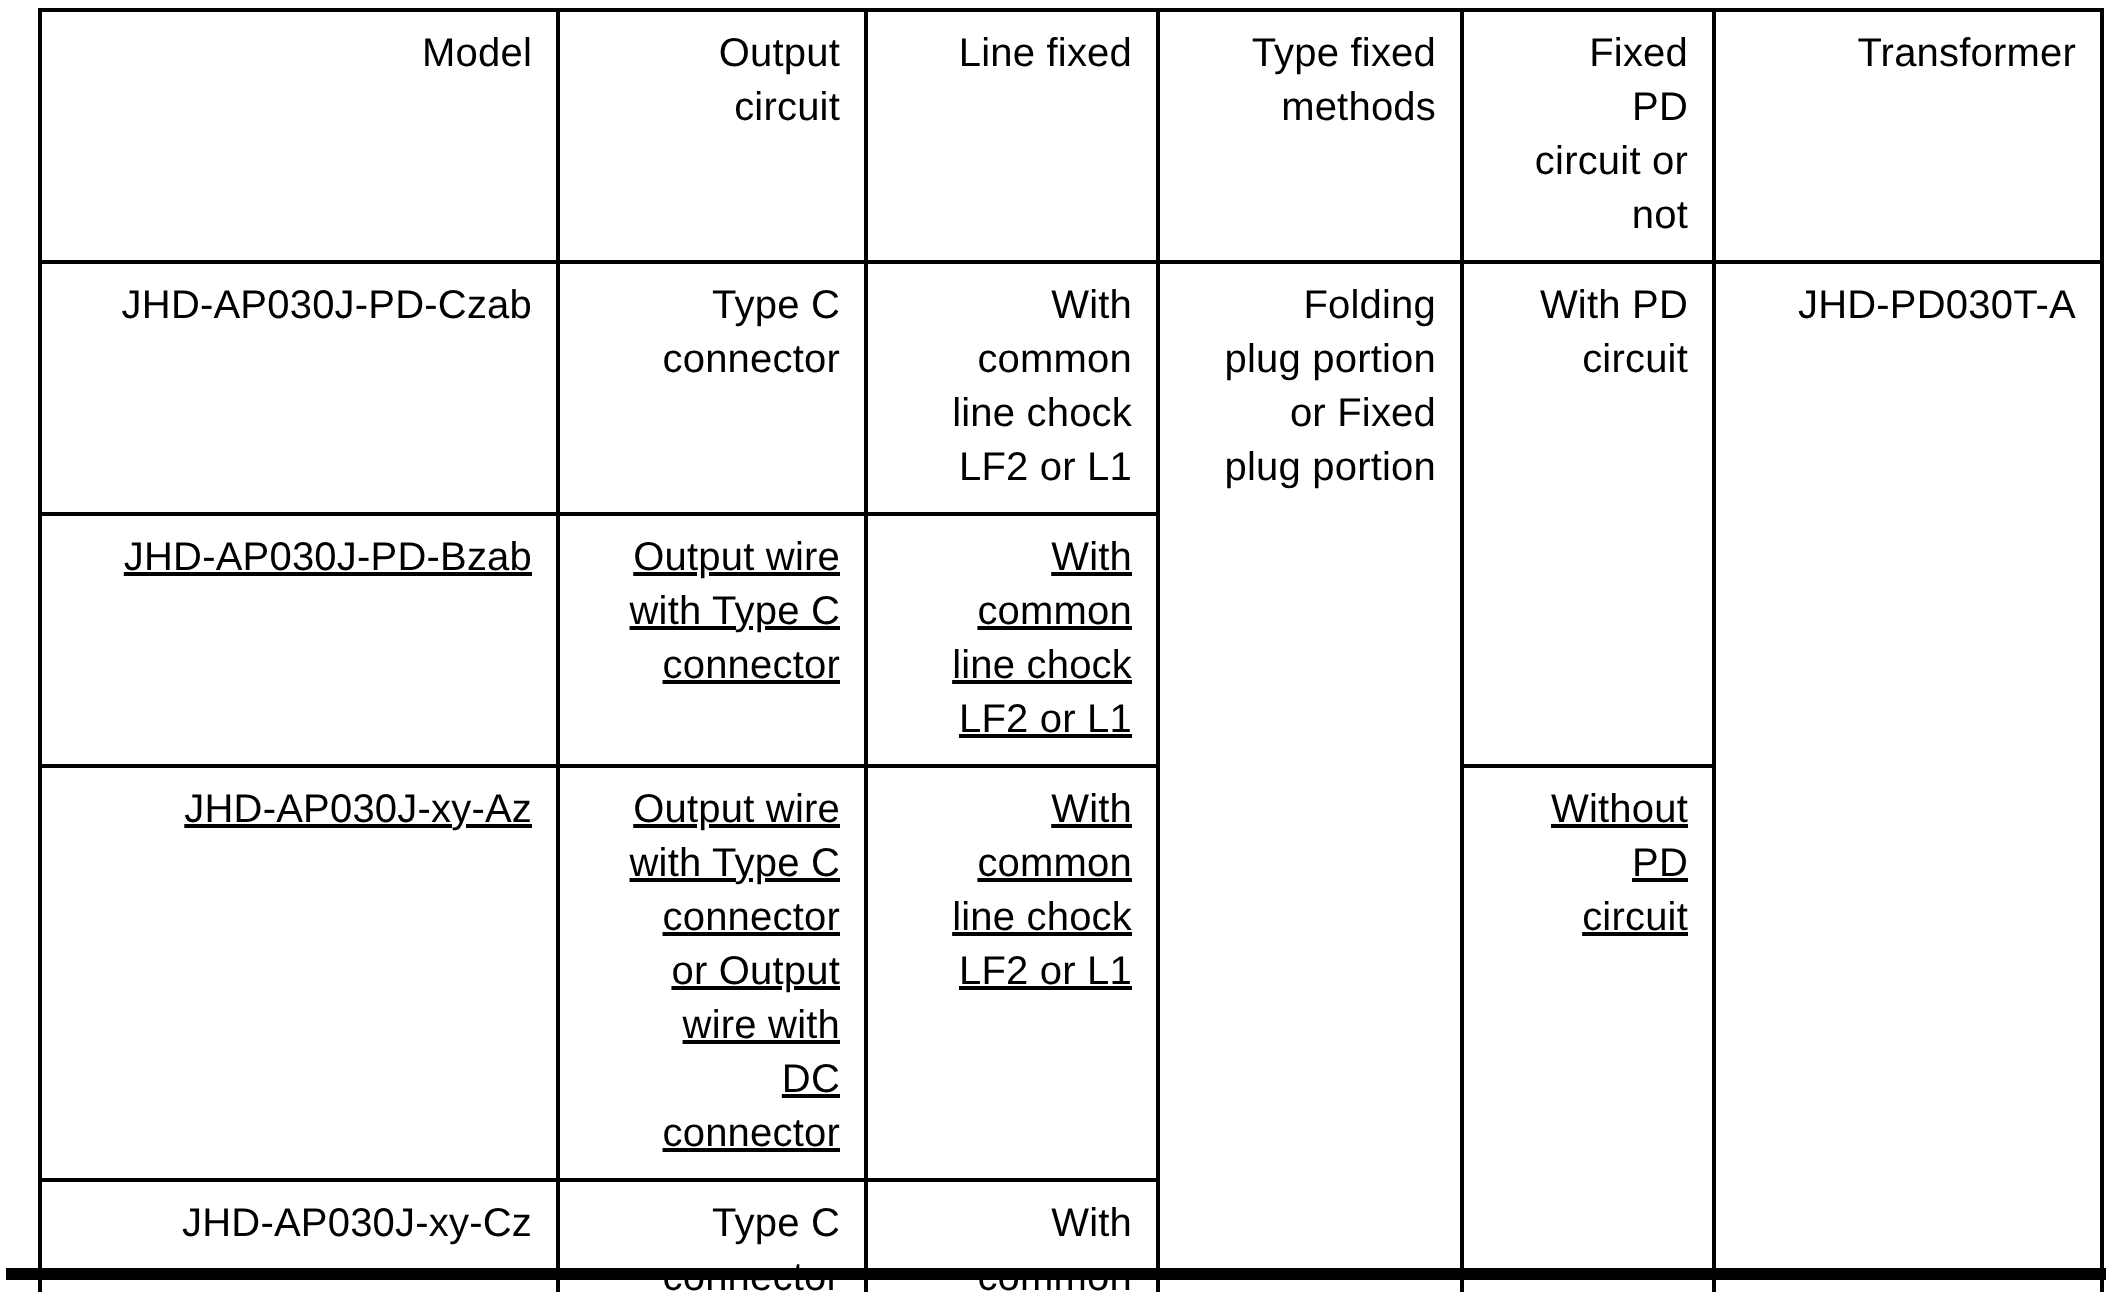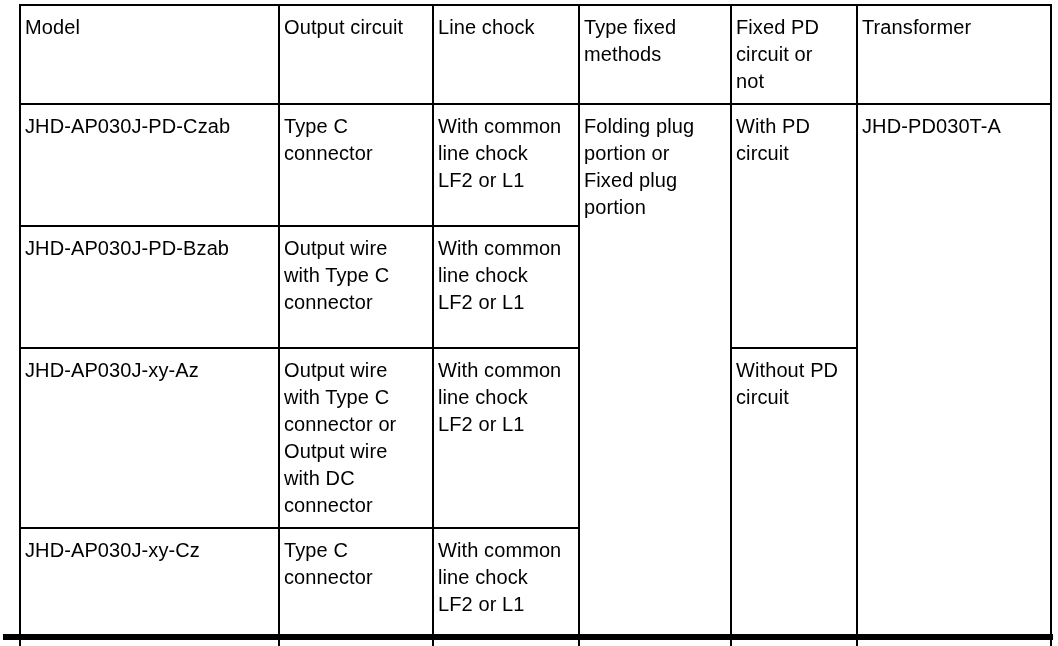--- a/index.html
+++ b/index.html
@@ -19,25 +19,26 @@
     position: absolute;
     left: 19px;
     top: 4px;
     width: 1031px;
     border-collapse: collapse;
     table-layout: fixed;
   }
   .spec-table td {
     border: 2px solid #000000;
     vertical-align: top;
-    padding: 8px 12px 8px 4px;
+    padding: 8px 12px 8px 29px;
     font-size: 20px;
     line-height: 27px;
     letter-spacing: 0.1px;
     word-wrap: break-word;
+    text-align: right;
   }
   .bottom-rule {
     position: absolute;
     left: 3px;
     top: 634px;
     width: 1050px;
     height: 6px;
     background: #000000;
   }
 </style>
@@ -50,39 +51,39 @@
     <col style="width:154px">
     <col style="width:146px">
     <col style="width:152px">
     <col style="width:126px">
     <col style="width:194px">
   </colgroup>
   <tbody>
     <tr style="height:94px;">
       <td>Model</td>
       <td>Output circuit</td>
-      <td>Line chock</td>
+      <td>Line fixed</td>
       <td>Type fixed methods</td>
       <td>Fixed PD circuit or not</td>
       <td>Transformer</td>
     </tr>
     <tr style="height:122px;">
       <td>JHD-AP030J-PD-Czab</td>
       <td>Type C connector</td>
       <td>With common line chock LF2 or L1</td>
       <td rowspan="4">Folding plug portion or Fixed plug portion</td>
       <td rowspan="2">With PD circuit</td>
       <td rowspan="4">JHD-PD030T-A</td>
     </tr>
-    <tr style="height:122px;">
+    <tr style="height:122px;text-decoration:underline;">
       <td>JHD-AP030J-PD-Bzab</td>
       <td>Output wire with Type C connector</td>
       <td>With common line chock LF2 or L1</td>
     </tr>
-    <tr style="height:172px;">
+    <tr style="height:172px;text-decoration:underline;">
       <td>JHD-AP030J-xy-Az</td>
       <td>Output wire with Type C connector or Output wire with DC connector</td>
       <td>With common line chock LF2 or L1</td>
       <td rowspan="2">Without PD circuit</td>
     </tr>
     <tr style="height:120px;">
       <td>JHD-AP030J-xy-Cz</td>
       <td>Type C connector</td>
       <td>With common line chock LF2 or L1</td>
     </tr>

